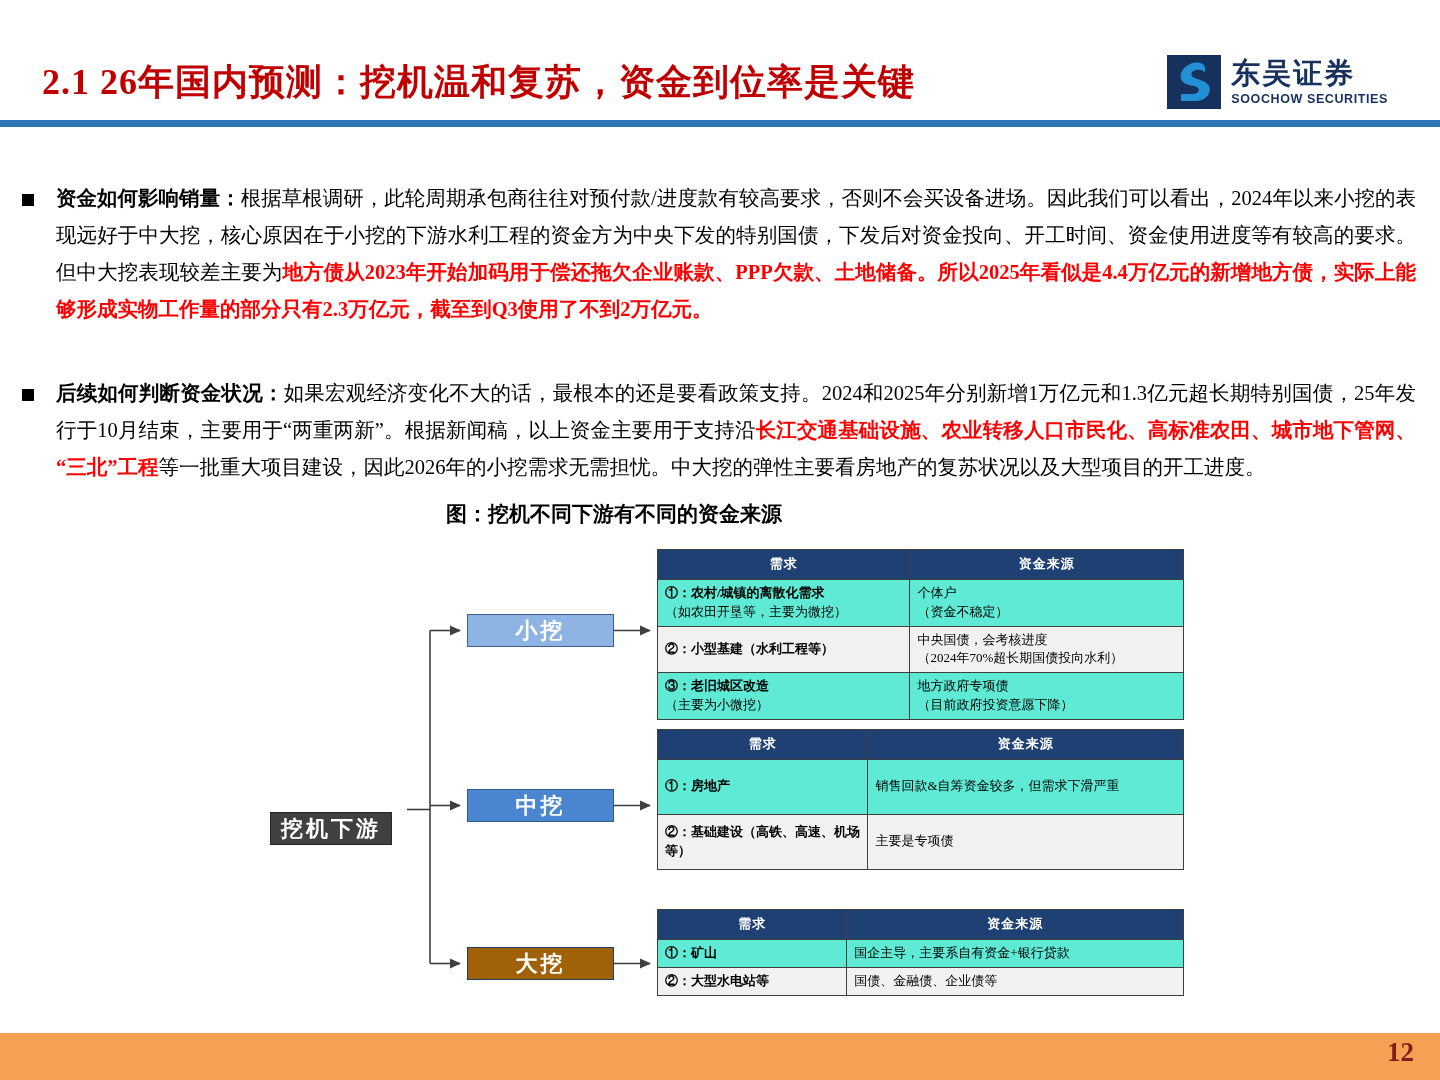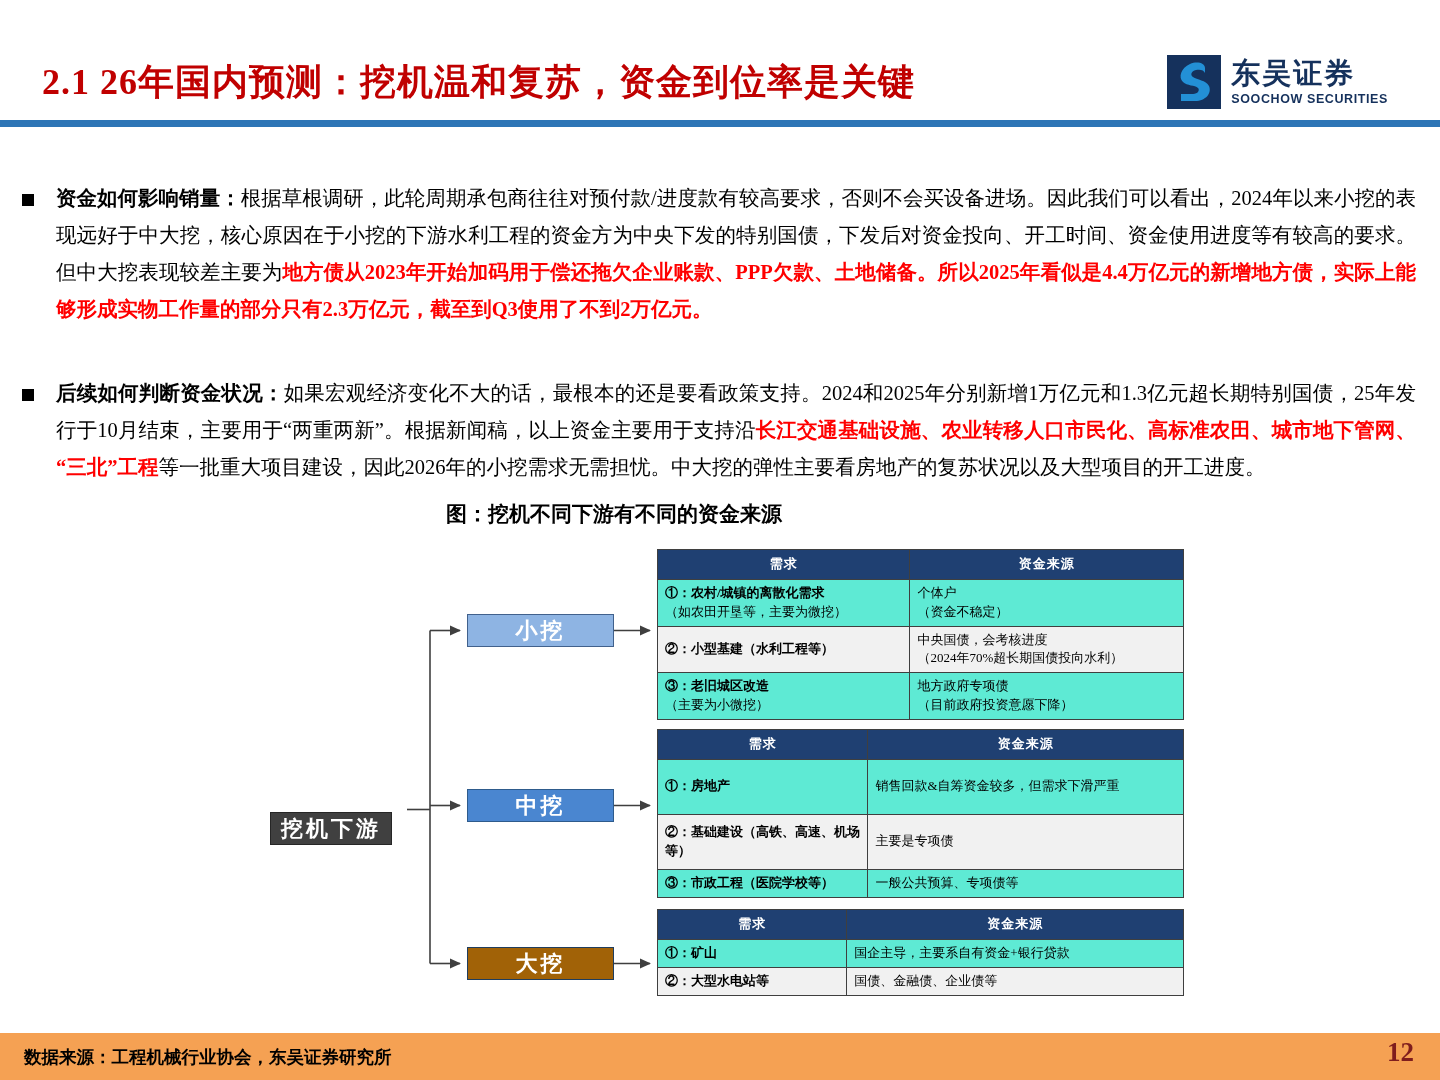--- a/index.html
+++ b/index.html
@@ -224,24 +224,20 @@
     </thead>
     <tbody>
       <tr>
         <td class="demand" style="height:46px">①：房地产</td>
         <td>销售回款&amp;自筹资金较多，但需求下滑严重</td>
       </tr>
       <tr class="alt">
         <td class="demand" style="height:46px">②：基础建设（高铁、高速、机场等）</td>
         <td>主要是专项债</td>
       </tr>
-      <tr>
-        <td class="demand">③：市政工程（医院学校等）</td>
-        <td>一般公共预算、专项债等</td>
-      </tr>
     </tbody>
   </table>
 
   <table class="tbl" id="tbl-big">
     <colgroup>
         <col style="width:36%">
         <col style="width:64%">
       </colgroup>
     <thead>
       <tr>
@@ -258,15 +254,14 @@
         <td class="demand">②：大型水电站等</td>
         <td>国债、金融债、企业债等</td>
       </tr>
     </tbody>
   </table>
 
 </div>
 
 <div class="footer-rule"></div>
 <div class="footer">
-  <div class="footer-src">数据来源：工程机械行业协会，东吴证券研究所</div>
   <div class="footer-page">12</div>
 </div>
 
 </body></html>

